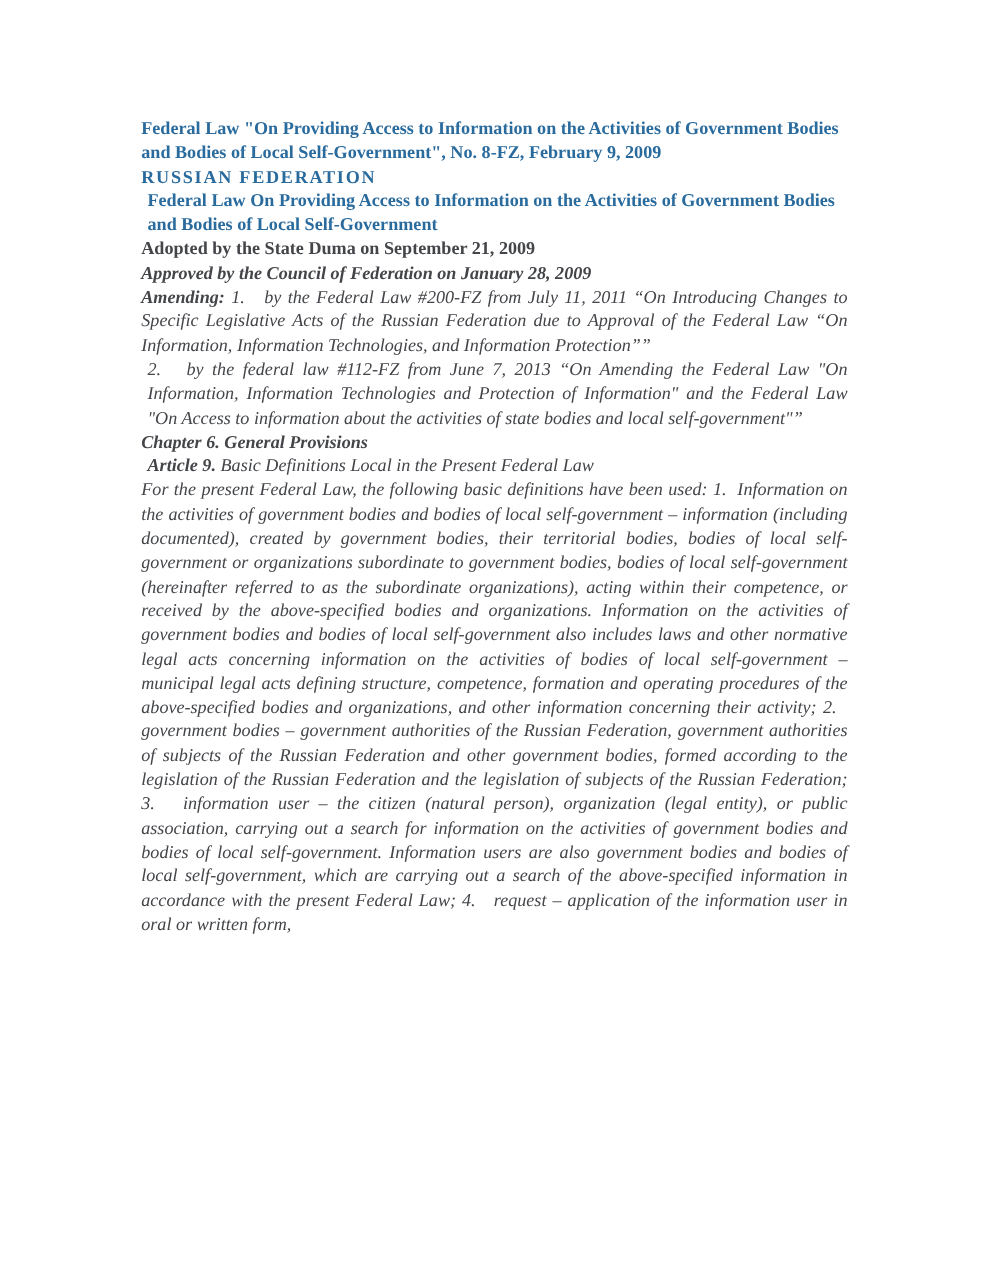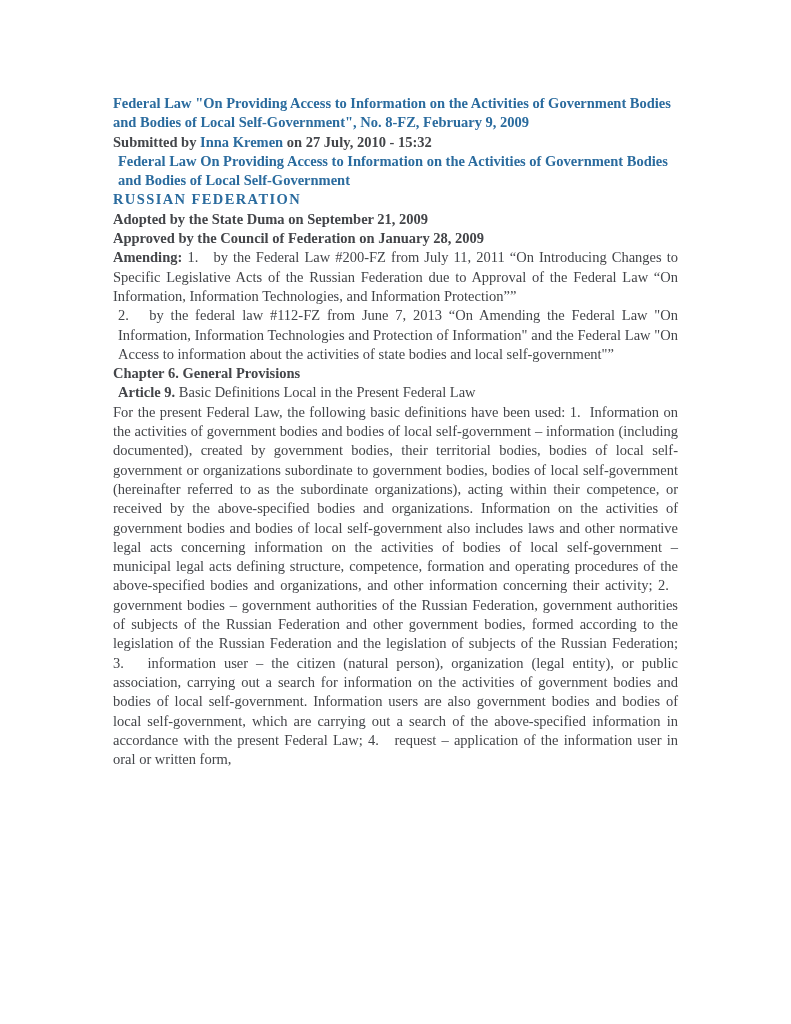--- a/index.html
+++ b/index.html
@@ -17,49 +17,44 @@
     font-size: 14.5px;
     line-height: 19.3px;
     color: var(--text-dark, #434549);
   }
   .page {
     width: 791px;
     height: 1024px;
     padding: 94px 113px 0 113px;
   }
   .page p, .page .line { margin: 0; }
-  .block { margin-top: 19px; }
+  .block { margin-top: 19px; font-style: italic; }
   .b { font-weight: 700; }
   .blue { color: var(--accent-blue, #2a6b9e); }
   .caps { letter-spacing: 1.4px; }
   .ind { padding-left: 5px; }
   .just { text-align: justify; }
   a.author {
     color: var(--accent-blue, #2a6b9e);
     text-decoration: none;
     cursor: pointer;
   }
 </style>
 </head>
 <body>
 
 <div class="page">
 
   <div class="titleblock">
     <div class="line b blue">Federal Law "On Providing Access to Information on the Activities of Government Bodies and Bodies of Local Self-Government", No. 8-FZ, February 9, 2009</div>
 
-    <div class="line b">
-      <span>Submitted by</span>
-      <a class="author">Inna Kremen</a>
-      <span>on 27 July, 2010 - 15:32</span>
-    </div>
+
+    <div class="line b blue caps">RUSSIAN FEDERATION</div>
 
     <div class="line b blue ind">Federal Law On Providing Access to Information on the Activities of Government Bodies and Bodies of Local Self-Government</div>
-
-    <div class="line b blue caps">RUSSIAN FEDERATION</div>
 
     <div class="line b">Adopted by the State Duma on September 21, 2009</div>
   </div>
 
   <p class="block b">Approved by the Council of Federation on January 28, 2009</p>
 
   <p class="block just">
     <span class="b">Amending:</span>
     <span>1.&nbsp;&nbsp; by the Federal Law #200-FZ from July 11, 2011 “On Introducing Changes to Specific Legislative Acts of the Russian Federation due to Approval of the Federal Law “On Information, Information Technologies, and Information Protection””</span>
   </p>

